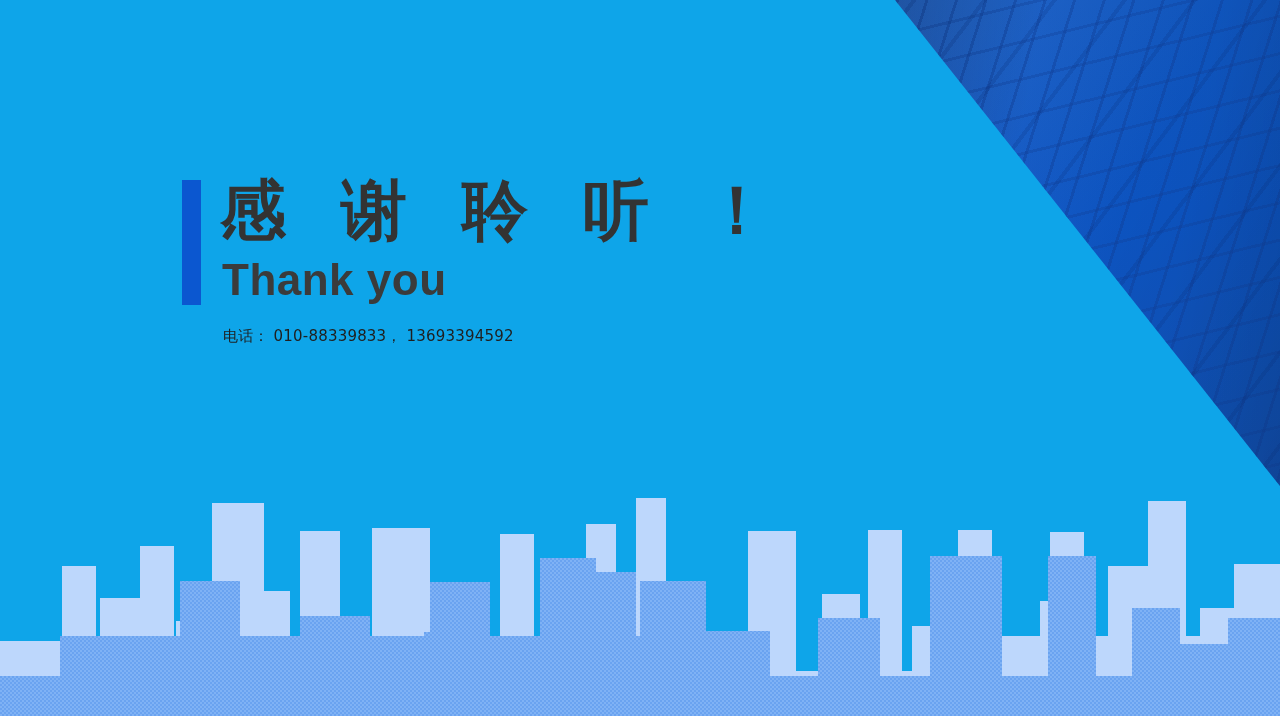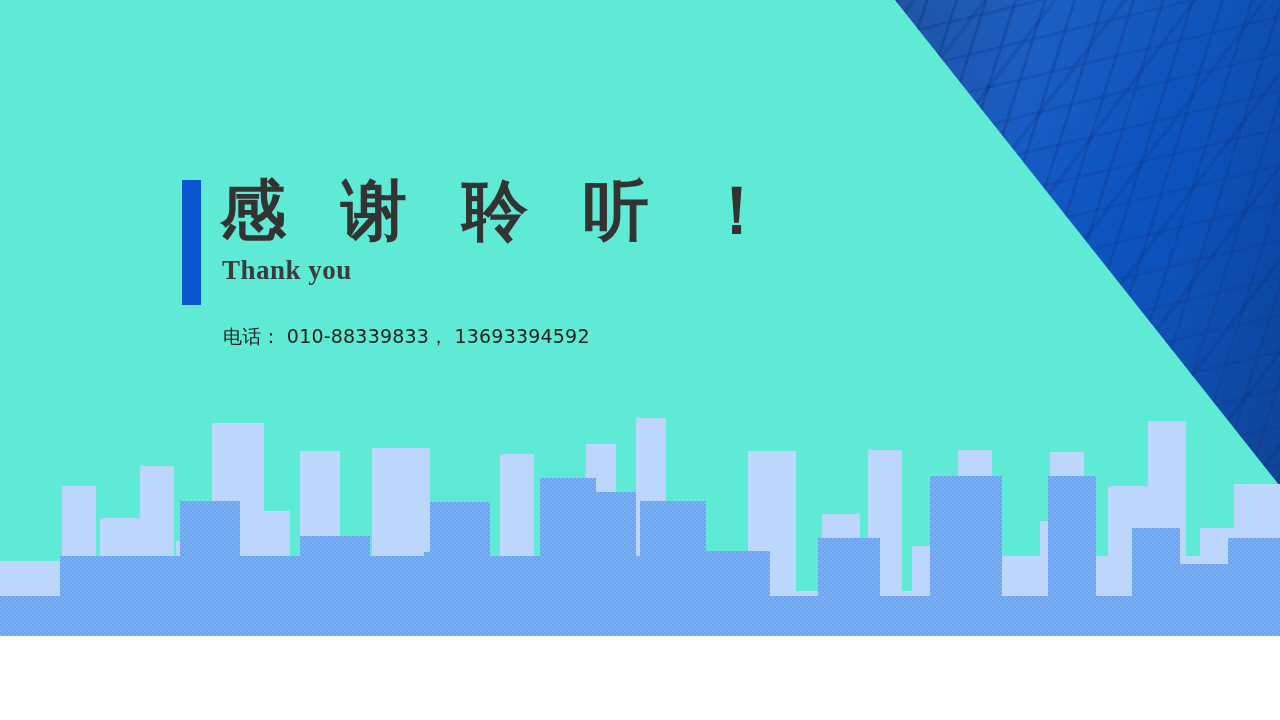--- a/index.html
+++ b/index.html
@@ -8,22 +8,22 @@
     padding: 0;
     background: #ffffff;
   }
   body {
     font-family: "Liberation Sans", "DejaVu Sans", sans-serif;
   }
 
   #slide {
     position: relative;
     width: 1280px;
-    height: 636px;
-    background: #5eead4;
+    height: 716px;
+    background: #0ea5e9;
     overflow: hidden;
   }
 
   
   .corner-photo {
     position: absolute;
     top: 0;
     left: 880px;
     width: 400px;
     height: 500px;
@@ -125,22 +125,22 @@
     font-family: "DejaVu Sans", "Liberation Sans", sans-serif;
     font-size: 66px;
     font-weight: bold;
     color: #333333;
     letter-spacing: 16px;
     line-height: 1.18;
     margin: 0;
     white-space: nowrap;
   }
   .title-en {
-    font-family: Liberation Serif, serif;
-    font-size: 27px;
+    font-family: Liberation Sans, sans-serif;
+    font-size: 44px;
     font-weight: bold;
     color: #3b3b3b;
     letter-spacing: 0.5px;
     line-height: 1.1;
     margin: 6px 0 0 2px;
     white-space: nowrap;
   }
 
   
   .contact-block {
@@ -148,21 +148,21 @@
     left: 223px;
     top: 327px;
     font-family: "DejaVu Sans", "Liberation Sans", sans-serif;
     font-size: 13px;
     color: #1f1f1f;
     line-height: 19px;
     white-space: nowrap;
   }
   .contact-line { margin: 0; }
   .contact-line.phone {
-    font-size: 19px;
+    font-size: 15px;
     letter-spacing: 0.2px;
   }
 
   
   .skyline {
     position: absolute;
     left: 0;
     bottom: 0;
     width: 1280px;
     height: 230px;

